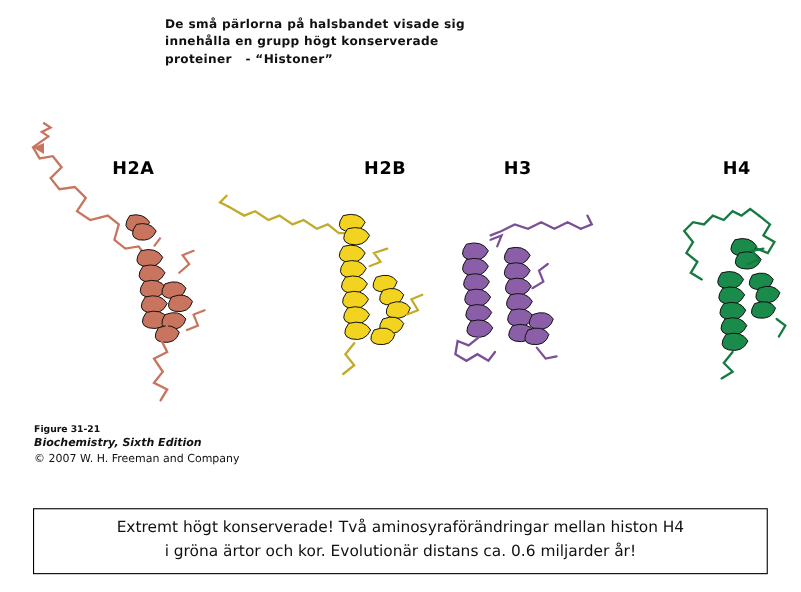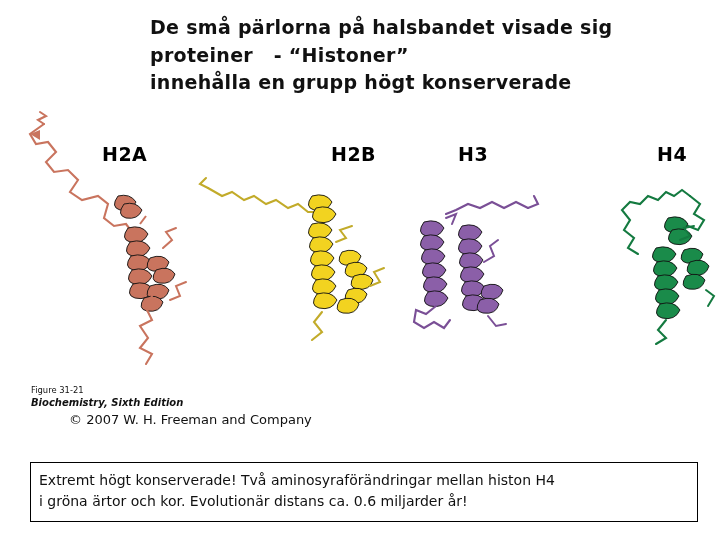--- a/index.html
+++ b/index.html
@@ -18,39 +18,39 @@
     position: absolute;
     left: 0; top: 0;
     width: 728px;
     height: 538px;
   }
   .title-block {
     position: absolute;
     left: 150px;
     top: 14px;
     width: 430px;
-    font-size: 19px;
+    font-size: 11px;
     font-weight: bold;
     line-height: 1.45;
     color: #111111;
     letter-spacing: 0.3px;
   }
   .title-line {
     white-space: pre;
   }
   .labels-row {
     position: absolute;
     left: 0;
     top: 143px;
     width: 728px;
     height: 22px;
   }
   .prot-label {
     position: absolute;
-    font-size: 19px;
+    font-size: 16px;
     font-weight: bold;
     color: #000000;
     letter-spacing: 0.5px;
   }
   #lbl-0 { left: 102px; top: 0; }
   #lbl-1 { left: 287px; top: 0; margin-left: 44px; }
   #lbl-2 { left: 458px; top: 0; }
   #lbl-3 { left: 657px; top: 0; }
 
   .figure-area {
@@ -64,54 +64,55 @@
     display: block;
   }
   .credit {
     position: absolute;
     left: 31px;
     top: 384px;
     font-size: 7.6px;
     line-height: 1.45;
     color: #111111;
   }
-  .credit .c1 { font-weight: normal; font-size: 8.4px; }
+  .credit .c1 { font-weight: bold; font-size: 8.4px; }
   .credit .c2 { font-weight: bold; font-style: italic; font-size: 10px; }
-  .credit .c3 { font-size: 13px; margin-left: 38px; }
+  .credit .c3 { font-size: 10px; }
 
   .bottom-box {
     position: absolute;
     left: 30px;
     top: 462px;
     width: 668px;
     height: 60px;
     border: 1px solid #000000;
     box-sizing: border-box;
     background: #ffffff;
+    text-align: center;
   }
   .bottom-text {
     position: absolute;
     left: 8px;
     top: 7px;
     width: 650px;
     font-size: 14px;
     line-height: 1.5;
     color: #111111;
   }
   .bottom-text div { white-space: pre; }
 </style>
 </head>
 <body>
 
 <div class="slide">
 
   <div class="title-block">
     <div class="title-line">De små pärlorna på halsbandet visade sig</div>
+    <div class="title-line">innehålla en grupp högt konserverade</div>
     <div class="title-line">proteiner   - “Histoner”</div>
-    <div class="title-line">innehålla en grupp högt konserverade</div>
   </div>
 
   <div class="labels-row">
     <span class="prot-label" id="lbl-0">H2A</span>
     <span class="prot-label" id="lbl-1">H2B</span>
     <span class="prot-label" id="lbl-2">H3</span>
     <span class="prot-label" id="lbl-3">H4</span>
   </div>
 
   <div class="figure-area">

